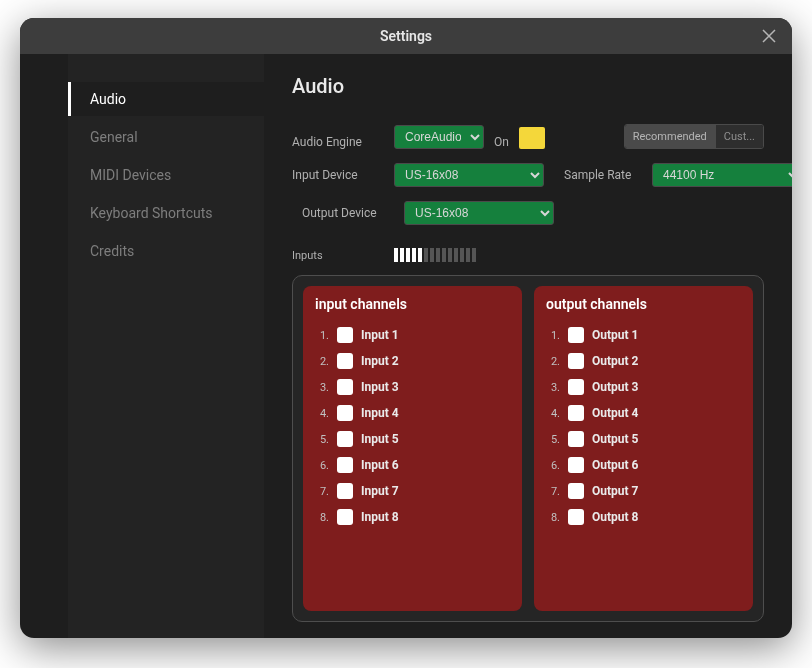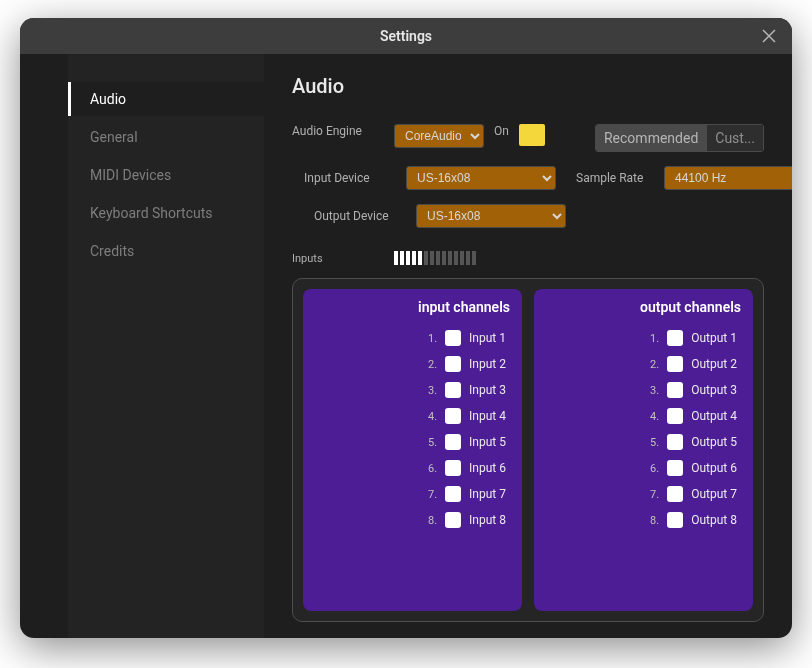--- a/index.html
+++ b/index.html
@@ -90,32 +90,32 @@
     flex-direction: column;
   }
   .page-title {
     font-size: 20px;
     font-weight: 500;
     color: #eaeaea;
     margin-bottom: 26px;
   }
   .row {
     display: flex;
-    align-items: flex-start;
+    align-items: flex-end;
     margin-bottom: 14px;
     gap: 10px;
   }
   .label {
     width: 92px;
     font-size: 12px;
     color: #b0b0b0;
   }
   .label.sm { width: 78px; }
   select {
-    background: #a16207;
+    background: #15803d;
     border: 1px solid #4a4a4a;
     color: #d7d7d7;
     font-size: 12px;
     height: 24px;
     padding: 0 6px;
     border-radius: 3px;
   }
   select.engine { width: 90px; }
   select.device { width: 150px; }
   select.rate   { width: 150px; }
@@ -127,37 +127,36 @@
     border-radius: 2px;
   }
   .preset-group {
     margin-left: auto;
     display: flex;
     border: 1px solid #4a4a4a;
     border-radius: 3px;
     overflow: hidden;
   }
   .preset-btn {
-    font-size: 14px;
+    font-size: 11px;
     color: #8f8f8f;
     background: #2e2e2e;
     padding: 5px 8px;
     cursor: pointer;
     border-right: 1px solid #4a4a4a;
   }
   .preset-btn:last-child { border-right: none; }
   .preset-btn.active {
     background: #4a4a4a;
     color: #b5b5b5;
   }
   .row2 {
     display: flex;
     align-items: center;
     gap: 10px;
-    margin-left: 12px;
   }
   .row2 .group { display: flex; align-items: center; gap: 10px; }
   .row2 .group:last-child { margin-left: 10px; }
 
   .meters-block {
     margin-top: 6px;
     margin-bottom: 10px;
   }
   .meter-row {
     display: flex;
@@ -197,27 +196,26 @@
     border: 1px solid #4e4e4e;
     border-radius: 10px;
     display: flex;
     gap: 12px;
     padding: 10px;
     background: #252525;
     min-height: 0;
   }
   .panel {
     flex: 1;
-    background: #4c1d95;
+    background: #7f1d1d;
     border-radius: 8px;
     padding: 10px 12px 10px 12px;
     display: flex;
     flex-direction: column;
     min-height: 0;
-    align-items: flex-end;
   }
   .panel-title {
     font-size: 14px;
     font-weight: 600;
     color: #ffffff;
     margin-bottom: 10px;
   }
   .panel-scroll {
     flex: 1;
     overflow-y: auto;
@@ -240,21 +238,21 @@
     color: #c0c0c0;
     font-size: 11px;
   }
   .ch-check {
     width: 16px;
     height: 16px;
     border-radius: 3px;
     background: #ffffff;
     cursor: pointer;
   }
-  .ch-name { font-weight: 400; }
+  .ch-name { font-weight: 700; }
 </style>
 </head>
 <body>
 
 <div class="window">
 
   <div class="titlebar">
     <div class="titlebar-title">Settings</div>
     <div class="close-btn">
       <svg width="16" height="16" viewBox="0 0 16 16" fill="none" stroke-width="1.5">

